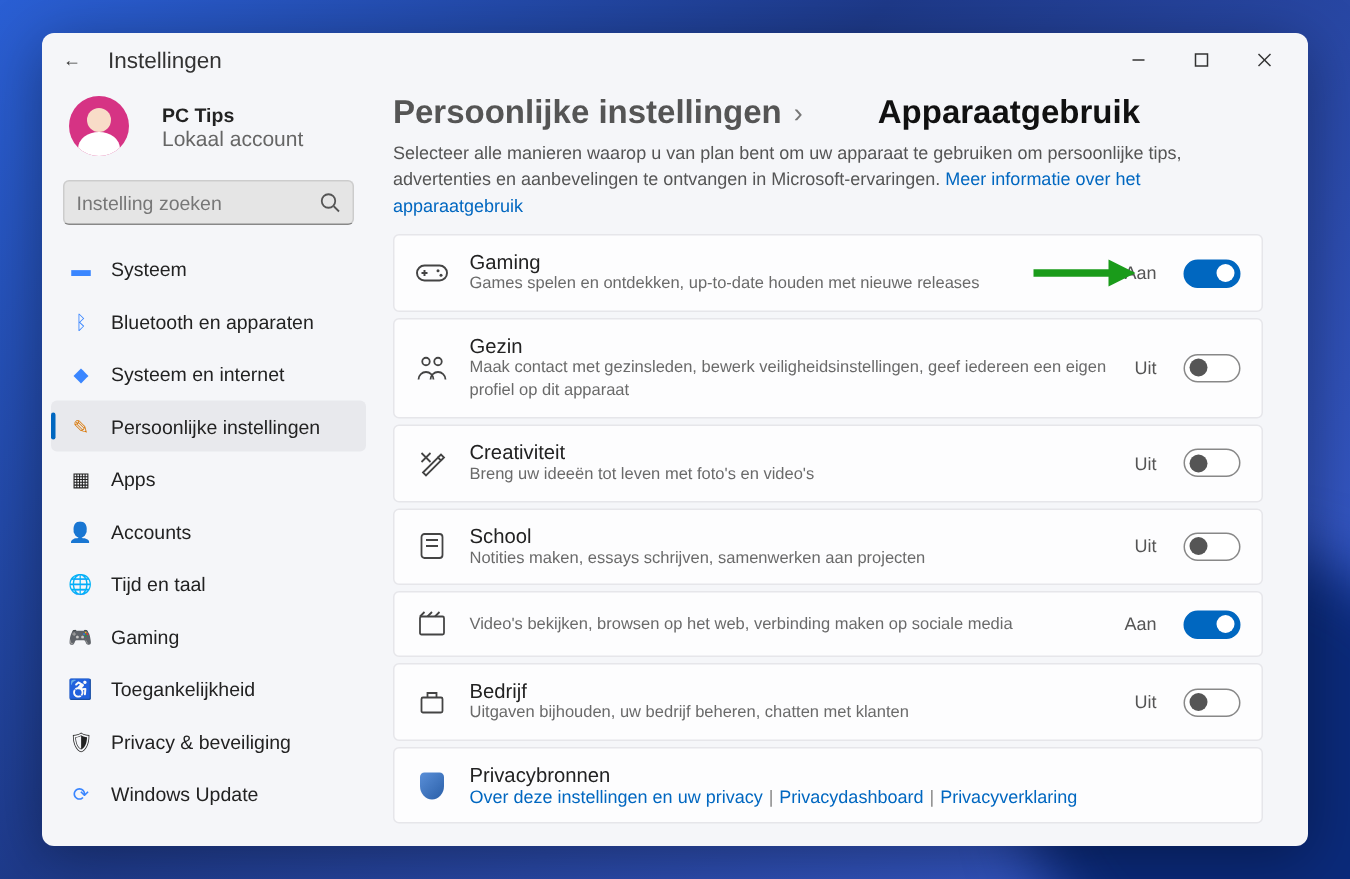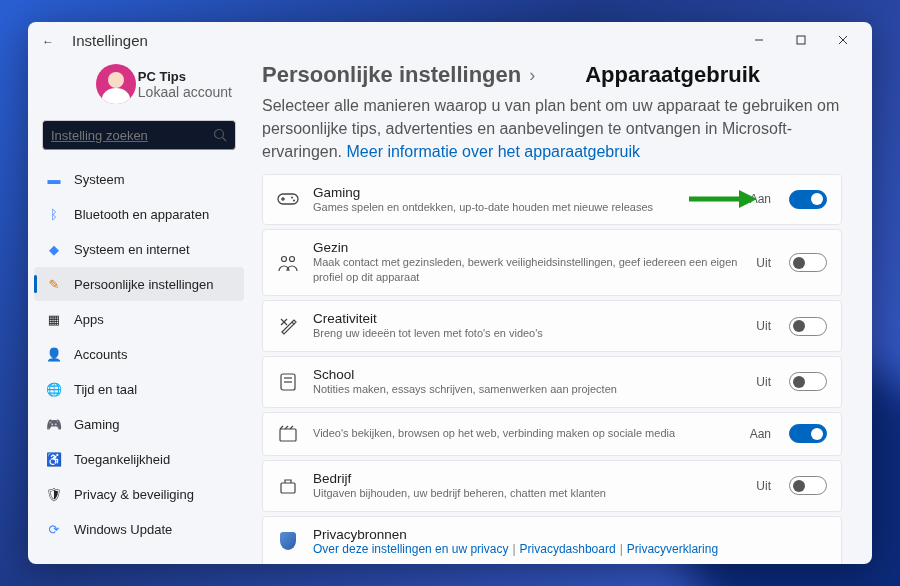--- a/index.html
+++ b/index.html
@@ -18,47 +18,47 @@
   }
   .titlebar {
     height: 36px; display: flex; align-items: center; padding: 0 8px; font-size: 12px; color: #333;
   }
   .titlebar .back { width: 24px; text-align: center; cursor: pointer; color: #333; }
   .titlebar .title { margin-left: 12px; font-size: 15px; }
   .win-controls { margin-left: auto; display: flex; }
   .win-btn { width: 42px; height: 30px; display: flex; align-items: center; justify-content: center; cursor: pointer; font-size: 11px; }
   .content { flex: 1; display: flex; overflow: hidden; }
   .sidebar { width: 222px; padding: 0 6px 10px 6px; display: flex; flex-direction: column; }
-  .profile { display: flex; align-items: center; padding: 6px 12px 14px 12px; gap: 2px; justify-content: flex-end; }
+  .profile { display: flex; align-items: center; padding: 6px 12px 14px 12px; gap: 22px; }
   .avatar { width: 40px; height: 40px; border-radius: 50%; background: #d63384; position: relative; overflow: hidden; }
   .avatar::before { content:""; position:absolute; top:8px; left:12px; width:16px; height:16px; background:#f8dcc8; border-radius:50%; }
   .avatar::after { content:""; position:absolute; bottom:-6px; left:6px; width:28px; height:22px; background:#fff; border-radius:50% 50% 0 0; }
   .profile-name { font-size: 13px; font-weight: 600; color: #222; }
   .profile-sub { font-size: 14px; color: #666; }
   .search {
-    margin: 2px 8px 12px 8px; height: 30px; background: #0f172a; border: 1px solid #ccc; border-bottom: 1.5px solid #888;
-    border-radius: 4px; display: flex; align-items: center; padding: 0 8px; font-size: 13px; color: #666; text-decoration: underline;
+    margin: 2px 8px 12px 8px; height: 30px; background: #e5e5e5; border: 1px solid #ccc; border-bottom: 1.5px solid #888;
+    border-radius: 4px; display: flex; align-items: center; padding: 0 8px; font-size: 13px; color: #666;
   }
   .search span.ph { flex: 1; color: #777; }
   .nav { display: flex; flex-direction: column; gap: 1px; }
   .nav-item {
     display: flex; align-items: center; gap: 12px; height: 34px; padding: 0 12px;
     font-size: 13px; color: #222; border-radius: 4px; cursor: pointer; position: relative;
   }
   .nav-item.selected { background: #e8e9ed; }
   .nav-item.selected::before {
     content:""; position:absolute; left:0; top:8px; bottom:8px; width:3px; background:#0067c0; border-radius:2px;
   }
   .nav-icon { width: 16px; height: 16px; display: flex; align-items: center; justify-content: center; font-size: 13px; }
   .main { flex: 1; padding: 4px 30px 10px 12px; overflow-y: auto; }
   .breadcrumb { display: flex; align-items: center; gap: 8px; margin-bottom: 6px; }
   .bc-parent { font-size: 22px; font-weight: 600; color: #555; }
   .bc-sep { font-size: 18px; color: #777; }
   .bc-current { font-size: 22px; font-weight: 600; color: #111; margin-left: 42px; }
-  .desc { font-size: 16px; color: #555; line-height: 1.45; margin-bottom: 10px; }
+  .desc { font-size: 12px; color: #555; line-height: 1.45; margin-bottom: 10px; }
   .desc a { color: #0067c0; text-decoration: none; cursor: pointer; }
   .card {
     background: #fdfdfe; border: 1px solid #e6e6ea; border-radius: 4px; margin-bottom: 4px;
     padding: 10px 14px; display: flex; align-items: center; gap: 14px; position: relative;
   }
   .card-icon { width: 22px; height: 22px; color: #444; display:flex; align-items:center; justify-content:center; }
   .card-body { flex: 1; min-width: 0; }
   .card-title { font-size: 13.5px; color: #222; }
   .card-sub { font-size: 11px; color: #6a6a6a; line-height: 1.35; }
   .state { font-size: 12px; color: #555; margin-right: 4px; }

